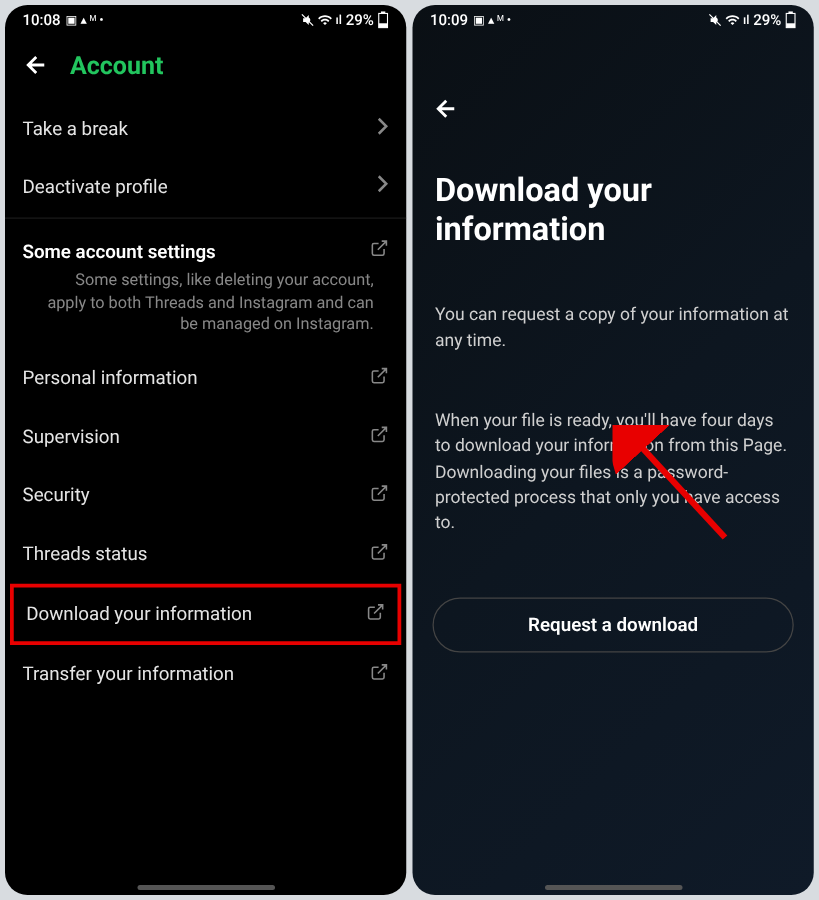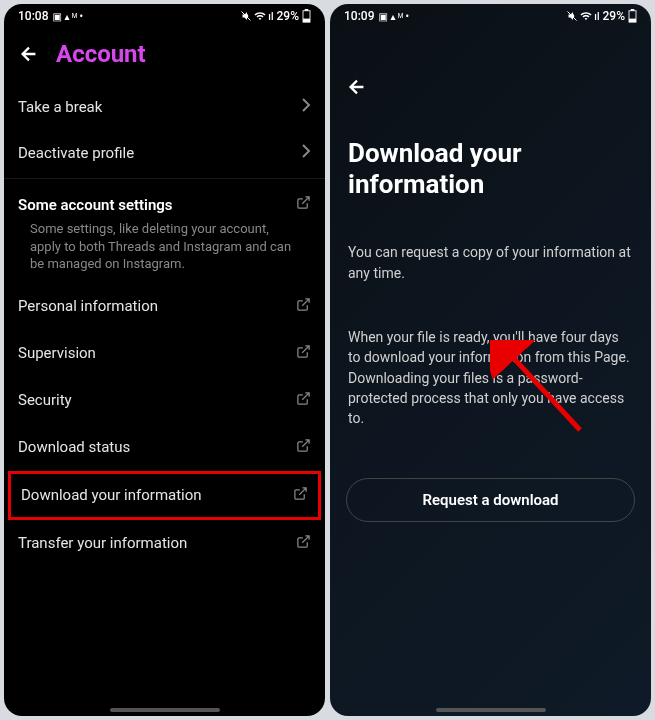--- a/index.html
+++ b/index.html
@@ -38,21 +38,21 @@
     .status-left { display: flex; align-items: center; gap: 4px; }
     .status-right { display: flex; align-items: center; gap: 3px; }
     .status-icons { display: flex; align-items: center; gap: 2px; font-size: 10px; }
     .header {
       display: flex;
       align-items: center;
       padding: 12px 14px 16px;
       gap: 16px;
     }
     .back-btn { color: #fff; cursor: pointer; display: flex; align-items: center; }
-    .header-title { color: #d946ef; font-size: 24px; font-weight: 700; }
+    .header-title { color: #22c55e; font-size: 20px; font-weight: 700; }
     .list-item {
       display: flex;
       justify-content: space-between;
       align-items: center;
       padding: 14px 14px;
       color: #e5e5e5;
       font-size: 15px;
       cursor: pointer;
     }
     .chevron { color: #888; }
@@ -64,20 +64,21 @@
       font-weight: 600;
       display: flex;
       justify-content: space-between;
       align-items: center;
     }
     .section-desc {
       padding: 0 26px 10px;
       color: #888;
       font-size: 13px;
       line-height: 1.35;
+      text-align: right;
     }
     .divider { height: 1px; background: #1a1a1a; margin: 2px 0; }
     .highlight {
       border: 3px solid #e80000;
       margin: 0 4px;
     }
     .highlight .list-item { padding: 12px 10px; }
     
     .phone-right .header { padding: 20px 16px 12px; }
     .page-title {
@@ -199,21 +200,21 @@
   </div>
 
   <div class="list-item">
     <span>Security</span>
     <span class="external"><svg width="15" height="15" viewBox="0 0 24 24" fill="none" stroke="#888" stroke-width="2">
           <path d="M18 13v6a2 2 0 01-2 2H5a2 2 0 01-2-2V8a2 2 0 012-2h6M15 3h6v6M10 14L21 3"></path>
         </svg></span>
   </div>
 
   <div class="list-item">
-    <span>Download status</span>
+    <span>Threads status</span>
     <span class="external"><svg width="15" height="15" viewBox="0 0 24 24" fill="none" stroke="#888" stroke-width="2">
           <path d="M18 13v6a2 2 0 01-2 2H5a2 2 0 01-2-2V8a2 2 0 012-2h6M15 3h6v6M10 14L21 3"></path>
         </svg></span>
   </div>
 
   <div class="highlight">
     <div class="list-item">
       <span>Download your information</span>
       <span class="external"><svg width="15" height="15" viewBox="0 0 24 24" fill="none" stroke="#888" stroke-width="2">
             <path d="M18 13v6a2 2 0 01-2 2H5a2 2 0 01-2-2V8a2 2 0 012-2h6M15 3h6v6M10 14L21 3"></path>

